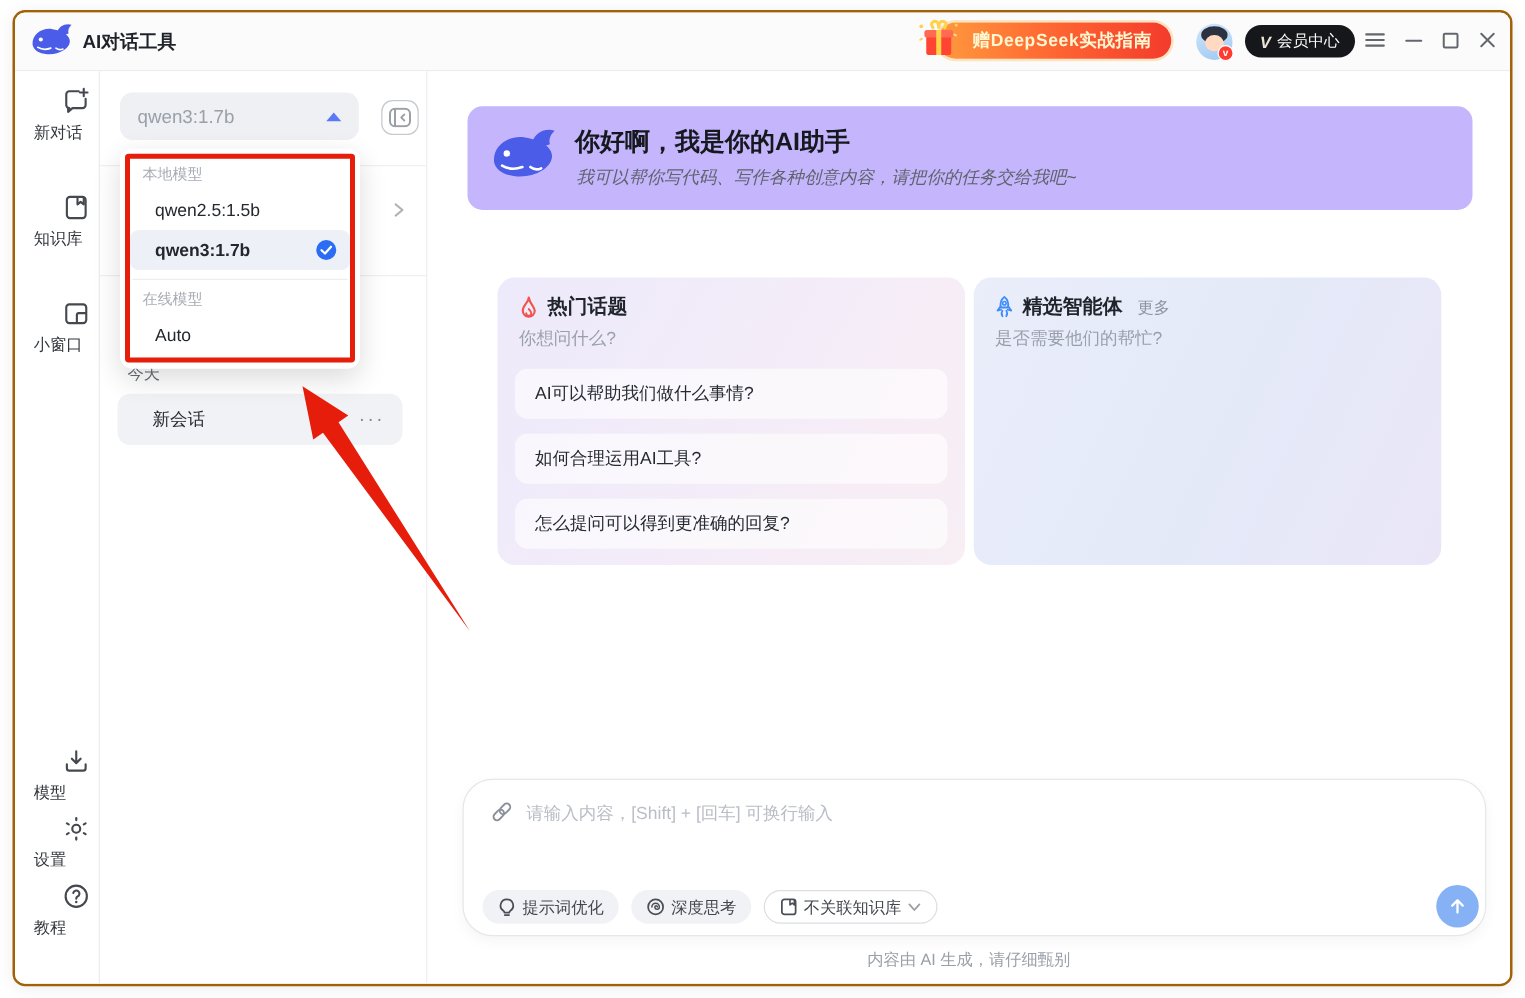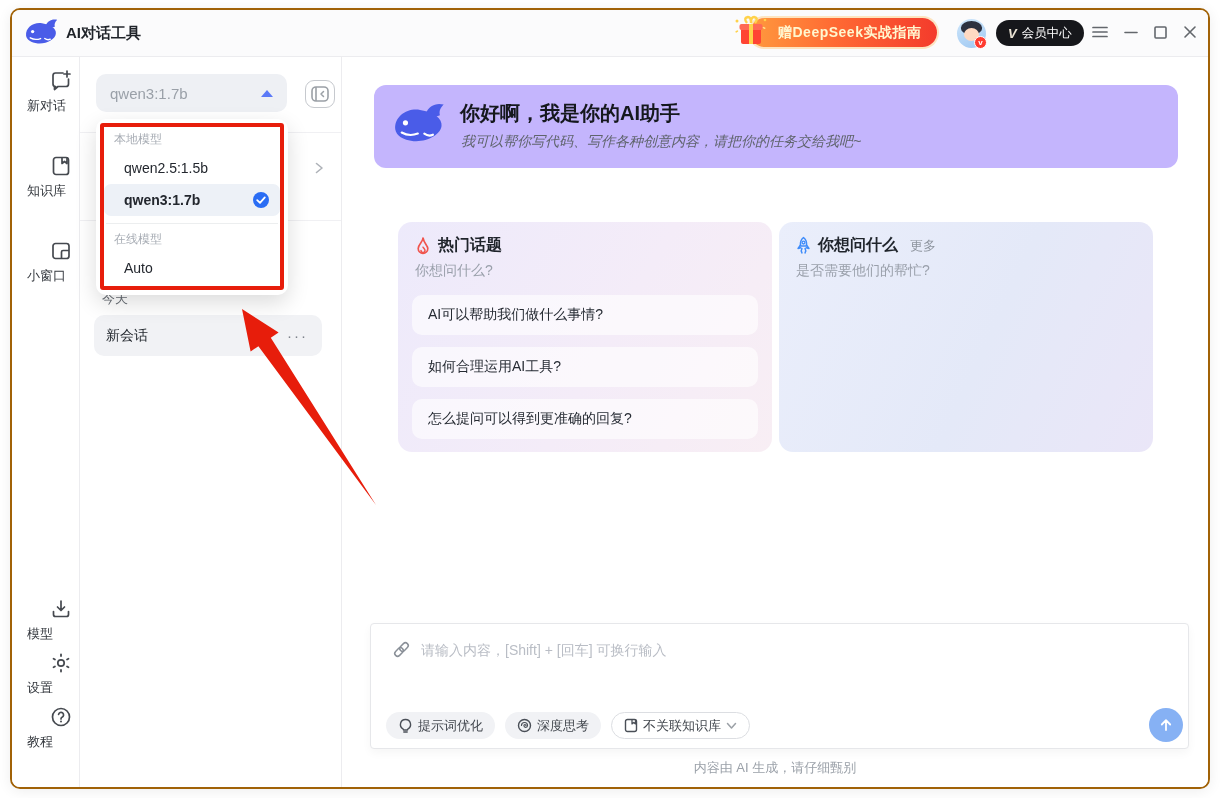--- a/index.html
+++ b/index.html
@@ -54,21 +54,21 @@
     border-bottom:7px solid #5b79f7; }
   .collapse-btn { position:absolute; left:225px; top:23px; width:30px; height:28px;
     border:1.5px solid #c6c9ce; border-radius:9px; display:flex; align-items:center;
     justify-content:center; cursor:pointer; background:#fff; }
   .div-h1 { position:absolute; left:0; right:0; top:75px; height:1px; background:#f0f0f3; }
   .div-h2 { position:absolute; left:0; right:0; top:163px; height:1px; background:#f0f0f3; }
   .assistant-chevron { position:absolute; left:233px; top:104px; }
   .today-label { position:absolute; left:22px; top:233px; font-size:13px; color:#676c73; z-index:5; }
   .session-row { position:absolute; left:14px; top:258px; width:228px; height:41px;
     background:#f1f2f5; border-radius:10px; display:flex; align-items:center;
-    padding:0 14px 0 12px; cursor:pointer; }
+    padding:0 14px 0 28px; cursor:pointer; }
   .session-title { font-size:14px; color:#24292f; flex:1; }
   .session-more { font-size:15px; color:#7d838b; letter-spacing:2px; cursor:pointer; }
 
   
   .dropdown { position:absolute; left:84px; top:109px; width:192px; height:176px;
     background:#fff; border-radius:10px; box-shadow:0 8px 22px rgba(0,0,0,.14);
     z-index:30; padding:10px 8px; }
   .dd-group { font-size:12px; color:#a7acb4; margin:2px 0 4px 10px; }
   .dd-opt { height:32px; display:flex; align-items:center; padding:0 10px 0 20px;
     font-size:14px; color:#23272e; border-radius:7px; cursor:pointer; }
@@ -95,21 +95,21 @@
   .card-agent { left:437px; background:linear-gradient(115deg,#eaeefb 0%,#e4e9f8 55%,#eae6f8 100%); }
   .card-title-row { position:absolute; left:16px; top:13px; display:flex; align-items:center; gap:6px; }
   .card-title { font-size:16px; font-weight:bold; color:#1f242b; }
   .card-more { font-size:13px; color:#8d949e; margin-left:6px; cursor:pointer; }
   .card-sub { position:absolute; left:17px; top:40px; font-size:14px; color:#9aa0ab; }
   .q-btn { position:absolute; left:14px; width:346px; height:40px; border-radius:10px;
     background:rgba(255,255,255,.62); display:flex; align-items:center; padding:0 16px;
     font-size:14px; color:#262b33; cursor:pointer; }
 
   .composer { position:absolute; left:28px; top:566px; width:819px; height:126px;
-    background:#fff; border:1px solid #e6e7ea; border-radius:4px;
+    background:#fff; border:1px solid #e6e7ea; border-radius:24px;
     box-shadow:0 4px 10px rgba(0,0,0,.04); }
   .link-icon { position:absolute; left:20px; top:15px; }
   .composer-input { position:absolute; left:50px; top:14px; width:620px; height:24px;
     border:none; outline:none; font-size:14px; color:#30343a; background:transparent;
     font-family:"Liberation Sans","DejaVu Sans",sans-serif; }
   .composer-input::placeholder { color:#b9bdc5; }
   .chips { position:absolute; left:15px; top:88px; display:flex; gap:10px; }
   .chip { height:27px; border-radius:14px; background:#f1f2f5; display:flex; align-items:center;
     gap:5px; padding:0 12px; font-size:13px; color:#42474e; cursor:pointer; }
   .chip.outline { background:#fff; border:1px solid #dcdee2; }
@@ -305,21 +305,21 @@
       <div class="q-btn" style="top:177px">怎么提问可以得到更准确的回复?</div>
     </div>
 
     <div class="card card-agent">
       <div class="card-title-row">
         <svg width="17" height="19" viewBox="0 0 17 19">
           <path d="M8.5 1.5 C11 3.5 12 6.5 11.5 10 L5.5 10 C5 6.5 6 3.5 8.5 1.5 Z" fill="none" stroke="#3f8cfa" stroke-width="1.5" stroke-linejoin="round"></path>
           <circle cx="8.5" cy="6.6" r="1.4" fill="none" stroke="#3f8cfa" stroke-width="1.3"></circle>
           <path d="M5.5 9 L3 12.5 5.8 11.8 M11.5 9 L14 12.5 11.2 11.8 M7 12.5 q-1.5 2.2 0 4.5 M10 12.5 q1.5 2.2 0 4.5" fill="none" stroke="#3f8cfa" stroke-width="1.4" stroke-linecap="round" stroke-linejoin="round"></path>
         </svg>
-        <span class="card-title">你想问什么</span>
+        <span class="card-title">精选智能体</span>
         <span class="card-more">更多</span>
       </div>
       <div class="card-sub">是否需要他们的帮忙?</div>
     </div>
 
     <div class="composer">
       <svg class="link-icon" width="21" height="21" viewBox="0 0 24 24">
         <g transform="rotate(-45 12 12)" fill="none" stroke="#8a9098" stroke-width="1.7">
           <rect x="2.5" y="8.8" width="11" height="6.4" rx="3.2"></rect>
           <rect x="10.5" y="8.8" width="11" height="6.4" rx="3.2"></rect>

